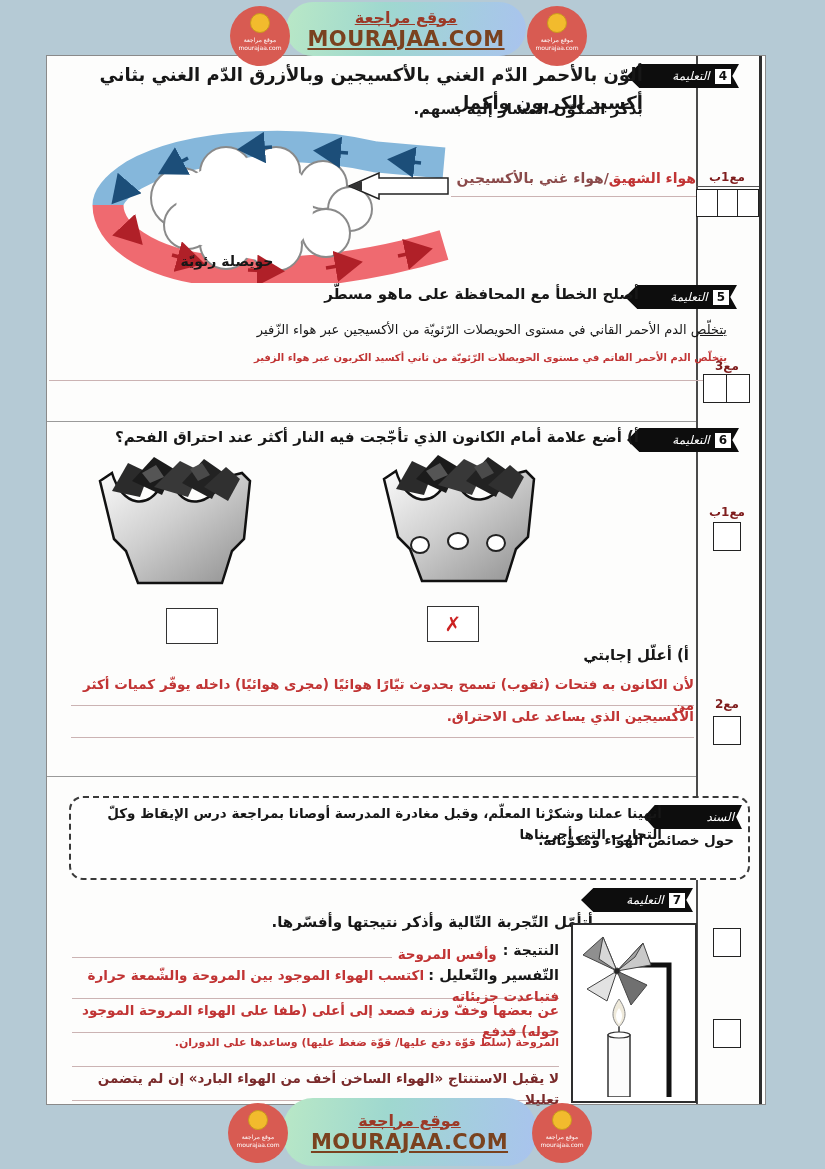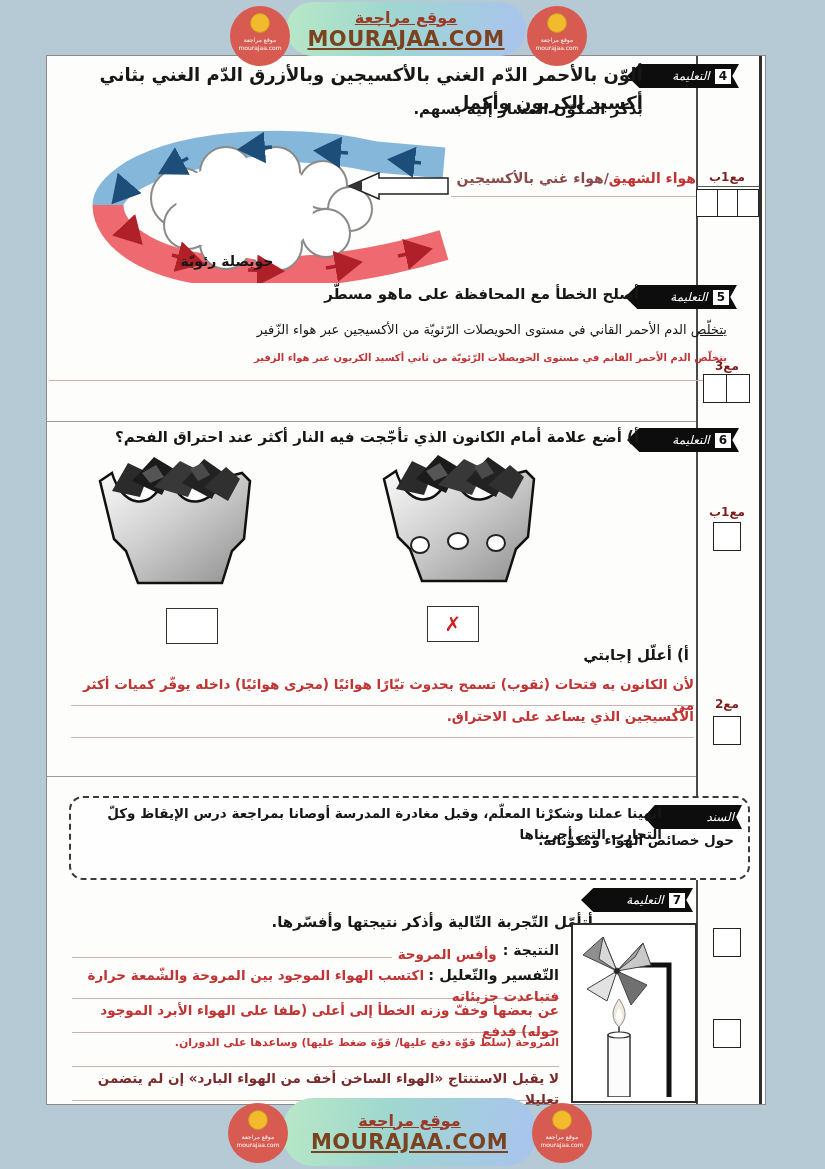--- a/index.html
+++ b/index.html
@@ -239,21 +239,21 @@
   <div class="rowline" style="left:25px;right:206px;top:876px;height:30px;font-size:14px;">
     <span class="bold artext">النتيجة :</span>
     <span class="red" style="margin:0 6px;font-size:13.5px;">وأفس المروحة</span>
     <span class="fill-rule"></span>
   </div>
 
   <div class="abs artext ruled" style="left:25px;right:206px;top:908px;height:34px;font-size:13.5px;">
     <span class="bold" style="font-size:14.5px;">التّفسير والتّعليل :</span>
     <span class="red">اكتسب الهواء الموجود بين المروحة والشّمعة حرارة فتباعدت جزيئاته</span>
   </div>
-  <div class="abs artext red ruled" style="left:25px;right:206px;top:944px;height:32px;font-size:13.5px;">عن بعضها وخفّ وزنه الخطأ إلى أعلى (طفا على الهواء الأبرد الموجود حوله) فدفع</div>
+  <div class="abs artext red ruled" style="left:25px;right:206px;top:944px;height:32px;font-size:13.5px;">عن بعضها وخفّ وزنه فصعد إلى أعلى (طفا على الهواء المروحة الموجود حوله) فدفع</div>
   <div class="abs artext red ruled" style="left:25px;right:206px;top:978px;height:32px;font-size:11px;text-align:right;">المروحة (سلط قوّة دفع عليها/ قوّة ضغط عليها) وساعدها على الدوران.</div>
   <div class="abs artext maroon ruled" style="left:25px;right:206px;top:1012px;height:32px;font-size:13.5px;">لا يقبل الاستنتاج «الهواء الساخن أخف من الهواء البارد» إن لم يتضمن تعليلا</div>
 
   <div class="score-label" style="left:650px;top:846px;"></div>
   <div class="boxrow" style="left:666px;top:872px;">
     <div class="sbox-lg"></div>
   </div>
   <div class="score-label" style="left:650px;top:936px;"></div>
   <div class="boxrow" style="left:666px;top:963px;">
     <div class="sbox-lg"></div>

